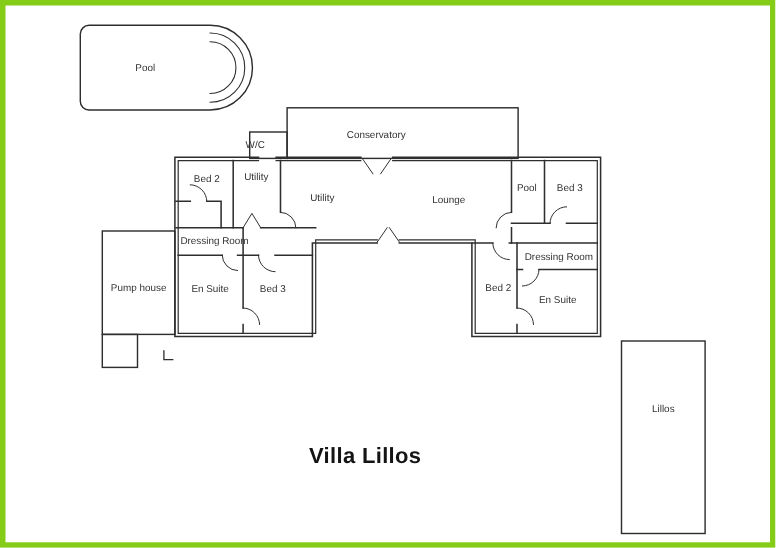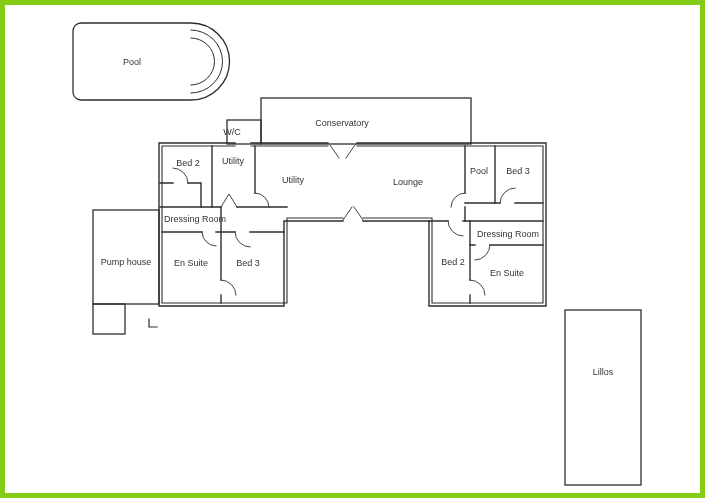--- a/index.html
+++ b/index.html
@@ -82,14 +82,15 @@
   <div class="lbl" style="left:513px;top:166px">Bed 3</div>
   <div class="lbl" style="left:190px;top:214px">Dressing Room</div>
   <div class="lbl" style="left:186px;top:258px">En Suite</div>
   <div class="lbl" style="left:243px;top:258px">Bed 3</div>
   <div class="lbl" style="left:448px;top:257px">Bed 2</div>
   <div class="lbl" style="left:503px;top:229px">Dressing Room</div>
   <div class="lbl" style="left:502px;top:268px">En Suite</div>
   <div class="lbl" style="left:121px;top:257px">Pump house</div>
   <div class="lbl" style="left:598px;top:367px">Lillos</div>
 
+  <div class="title" style="left:327px;top:410px">Villa Lillos</div>
 
 </div>
 
 </body></html>

